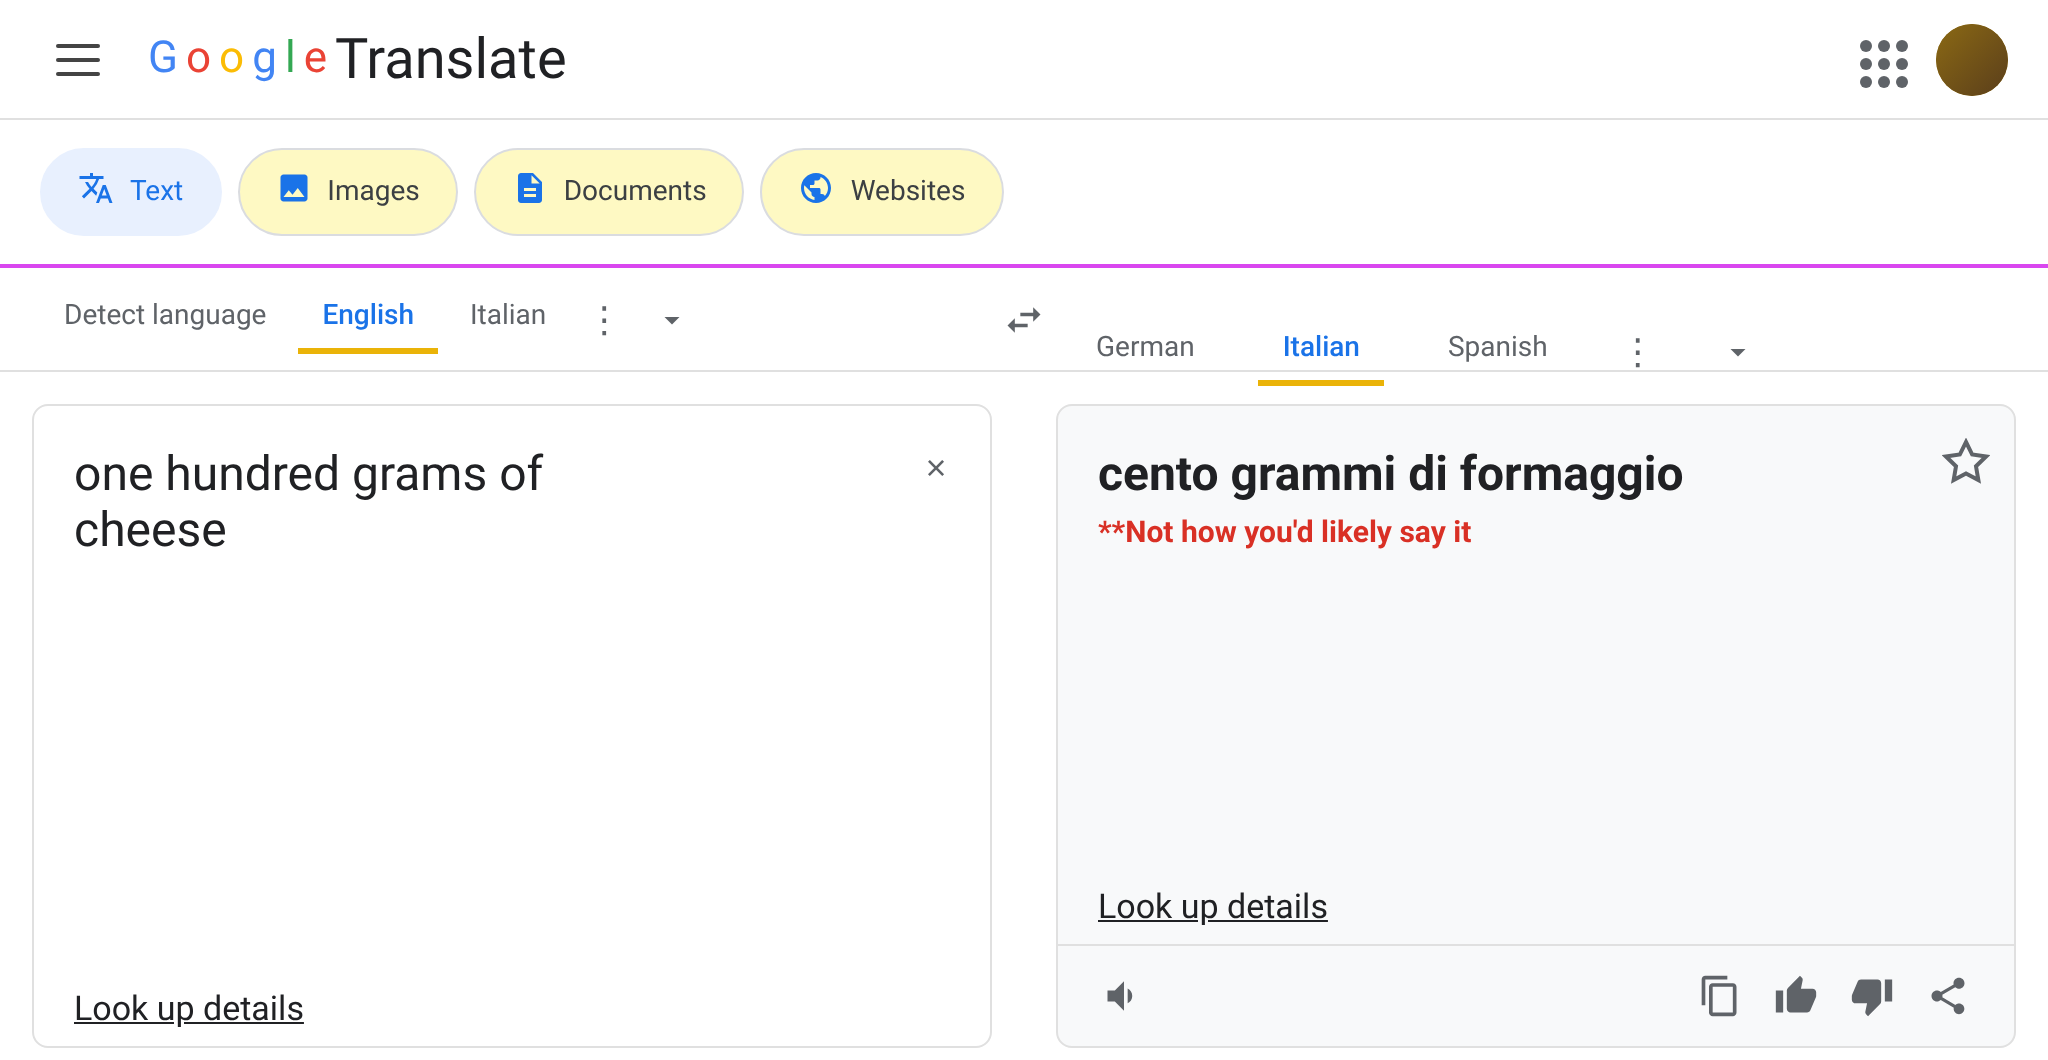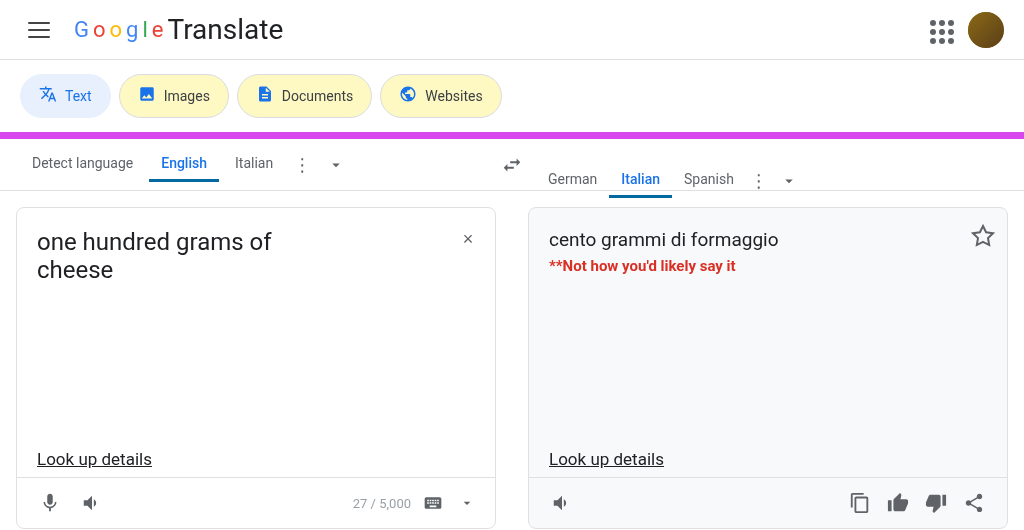--- a/index.html
+++ b/index.html
@@ -30,21 +30,21 @@
     .grid-dot { width: 6px; height: 6px; background: #5f6368; border-radius: 50%; }
     .avatar { width: 36px; height: 36px; border-radius: 50%; background: #8B6914; overflow: hidden; cursor: pointer; display: flex; align-items: center; justify-content: center; }
     .avatar-img { width: 100%; height: 100%; background: linear-gradient(135deg, #8B6914 0%, #5a3e1b 100%); border-radius: 50%; }
 
     
     .tab-bar {
       display: flex;
       align-items: center;
       gap: 8px;
       padding: 14px 20px;
-      border-bottom: 7px solid #d946ef;
+      border-bottom: 2px solid #d946ef;
     }
     .tab-btn {
       display: flex;
       align-items: center;
       gap: 8px;
       padding: 10px 18px;
       border: 1px solid #dadce0;
       border-radius: 24px;
       background: #fef9c3;
       cursor: pointer;
@@ -61,34 +61,34 @@
 
     
     .lang-bar {
       display: flex;
       align-items: center;
       padding: 0 20px;
       height: 52px;
       border-bottom: 1px solid #e0e0e0;
     }
     .lang-source { display: flex; align-items: center; gap: 4px; flex: 1; }
-    .lang-target { display: flex; align-items: center; gap: 0; flex: 1; margin-top: 32px; }
+    .lang-target { display: flex; align-items: center; gap: 20px; flex: 1; margin-top: 32px; }
     .lang-btn {
       padding: 8px 12px;
       font-size: 14px;
       color: #5f6368;
       background: none;
       border: none;
       cursor: pointer;
       font-family: inherit;
       border-bottom: 3px solid transparent;
     }
     .lang-btn.active {
       color: #1a73e8;
-      border-bottom: 3px solid #0369a1;
+      border-bottom: 3px solid #eab308;
       font-weight: 500;
     }
     .lang-more {
       display: flex;
       align-items: center;
       gap: 2px;
       padding: 8px 8px;
       background: none;
       border: none;
       cursor: pointer;
@@ -169,23 +169,24 @@
       top: 16px;
       right: 12px;
       background: none;
       border: none;
       cursor: pointer;
       font-size: 22px;
       color: #5f6368;
     }
 
     .output-text {
-      font-size: 19px;
+      font-size: 24px;
       color: #202124;
       margin-bottom: 4px;
+      font-weight: bold;
     }
     .output-note {
       font-size: 15px;
       color: #d93025;
       font-weight: 700;
       margin-top: 6px;
     }
 
     .look-up {
       padding: 8px 20px;
@@ -351,43 +352,20 @@
 
 <div class="main">
 
   <div class="panel">
     <div class="panel-text-area">
       <textarea class="panel-input" placeholder="Enter text" style="">one hundred grams of
 cheese</textarea>
       <button class="clear-btn">×</button>
     </div>
     <div class="look-up">Look up details</div>
-    <div class="panel-footer">
-      <button class="footer-icon-btn">
-        <svg width="22" height="22" viewBox="0 0 24 24" fill="#5f6368">
-            <path d="M12 14c1.66 0 2.99-1.34 2.99-3L15 5c0-1.66-1.34-3-3-3S9 3.34 9 5v6c0 1.66 1.34 3 3 3zm5.3-3c0 3-2.54 5.1-5.3 5.1S6.7 14 6.7 11H5c0 3.41 2.72 6.23 6 6.72V21h2v-3.28c3.28-.48 6-3.3 6-6.72h-1.7z"></path>
-          </svg>
-      </button>
-      <button class="footer-icon-btn">
-        <svg width="22" height="22" viewBox="0 0 24 24" fill="#5f6368">
-            <path d="M3 9v6h4l5 5V4L7 9H3zm13.5 3c0-1.77-1.02-3.29-2.5-4.03v8.05c1.48-.73 2.5-2.25 2.5-4.02z"></path>
-          </svg>
-      </button>
-      <span class="char-count">27 / 5,000</span>
-      <button class="keyboard-icon-btn">
-        <svg width="20" height="20" viewBox="0 0 24 24" fill="#5f6368">
-            <path d="M20 5H4c-1.1 0-1.99.9-1.99 2L2 17c0 1.1.9 2 2 2h16c1.1 0 2-.9 2-2V7c0-1.1-.9-2-2-2zm-9 3h2v2h-2V8zm0 3h2v2h-2v-2zM8 8h2v2H8V8zm0 3h2v2H8v-2zm-1 2H5v-2h2v2zm0-3H5V8h2v2zm9 7H8v-2h8v2zm0-4h-2v-2h2v2zm0-3h-2V8h2v2zm3 3h-2v-2h2v2zm0-3h-2V8h2v2z"></path>
-          </svg>
-      </button>
-      <button class="keyboard-icon-btn">
-        <svg width="16" height="16" viewBox="0 0 24 24" fill="#5f6368">
-            <path d="M7 10l5 5 5-5z"></path>
-          </svg>
-      </button>
-    </div>
   </div>
 
   <div class="panel panel-right">
     <div class="panel-text-area">
       <div class="output-text">cento grammi di formaggio</div>
       <div class="output-note">**Not how you'd likely say it</div>
       <button class="star-btn">
         <svg width="24" height="24" viewBox="0 0 24 24" fill="none" stroke="#5f6368" stroke-width="2">
             <polygon points="12 2 15.09 8.26 22 9.27 17 14.14 18.18 21.02 12 17.77 5.82 21.02 7 14.14 2 9.27 8.91 8.26 12 2"></polygon>
           </svg>

